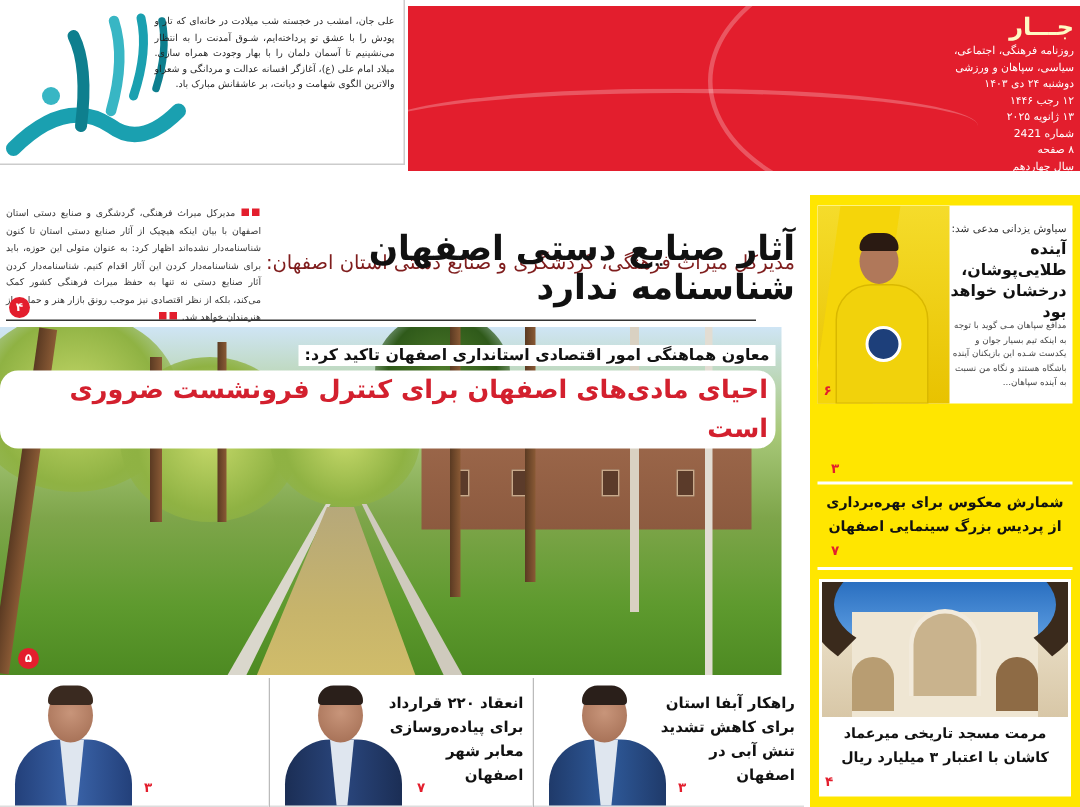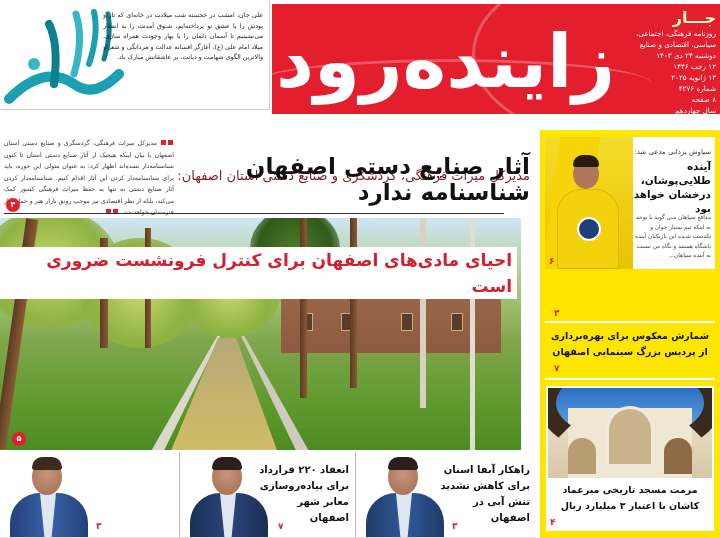--- a/index.html
+++ b/index.html
@@ -32,21 +32,21 @@
     background: linear-gradient(180deg, #cfe5f5 0%, #a9c97a 30%, #7ea54a 55%, #5e9a2e 80%, #4d8a22 100%); }
   .tree { position:absolute; bottom: 0; background: linear-gradient(90deg,#5a3a22,#8a5a35); }
   .canopy { position:absolute; border-radius: 50%; background: radial-gradient(circle, #c6d96a 0%, #8fb243 60%, rgba(120,160,60,0) 100%); }
   .building { position:absolute; right: 20px; top: 40px; width: 220px; height: 95px; background: linear-gradient(180deg,#a46e50,#8c5a3f); }
   .building .win { position:absolute; width: 12px; height: 18px; background:#5b3b2a; border:1px solid #c9a98a; }
   .canal { position:absolute; left: 170px; top: 120px; width: 120px; height: 115px; background: linear-gradient(180deg,#b6a87a,#c7b46b 60%,#d1bd6a); clip-path: polygon(40% 0, 55% 0, 90% 100%, 0 100%); }
   .canal-edge { position:absolute; left: 150px; top: 118px; width: 160px; height: 117px; background:#dad7cc; clip-path: polygon(42% 0, 44% 0, 8% 100%, 0 100%); }
   .canal-edge2 { position:absolute; left: 150px; top: 118px; width: 160px; height: 117px; background:#cfcabd; clip-path: polygon(57% 0, 59% 0, 100% 100%, 92% 100%); }
 
   .photo-kicker { position:absolute; right: 4px; top: 12px; background:#fff; padding: 1px 4px; font-size: 10.5px; font-weight: bold; color:#111; }
-  .photo-head { position:absolute; right: 4px; top: 29px; background:#fff; padding: 0 5px; font-size: 17px; font-weight: bold; color: #d3202e; line-height: 26px; }
+  .photo-head { position:absolute; right: 4px; top: 29px; background:#fff; padding: 0 5px; font-size: 17px; font-weight: bold; color: #d3202e; line-height: 26px; border-radius: 12px; }
 
   
   .rcol { left: 540px; top: 130px; width: 180px; height: 408px; background: #ffe600; padding-left: 32px; }
   .sport { position:absolute; left: 5px; top: 7px; width: 170px; height: 132px; background:#fff; overflow:hidden; }
   .sport-photo { position:absolute; left: 0; top: 0; width: 88px; height: 132px; background: linear-gradient(180deg,#f5dc2b,#e8c200); }
   .sport-kicker { position:absolute; right: 4px; top: 11px; font-size: 7px; color:#333; }
   .sport-head { position:absolute; right: 4px; top: 22px; width: 84px; font-size: 10.5px; font-weight:bold; color:#111; line-height: 14px; text-align:right; }
   .sport-text { position:absolute; right: 4px; top: 76px; width: 80px; font-size: 5.8px; line-height: 9.5px; color:#444; text-align:right; }
   .ritem { position:absolute; left: 5px; width: 170px; text-align:center; font-size: 9.5px; font-weight:bold; color:#111; line-height: 16px; }
   .rdiv { position:absolute; left: 5px; width: 170px; height: 2px; background: #fff; }
@@ -78,29 +78,28 @@
     <path d="M85 60 Q95 30 90 8" stroke="#1aa0b0" stroke-width="6" fill="none" stroke-linecap="round"></path>
     <path d="M100 55 Q108 30 104 10" stroke="#0e7f8e" stroke-width="5" fill="none" stroke-linecap="round"></path>
     <circle cx="30" cy="60" r="6" fill="#38b6c4"></circle>
   </svg>
   <div class="greet-text">علی جان، امشب در خجسته شب میلادت در خانه‌ای که تار و پودش را با عشق تو پرداخته‌ایم، شـوق آمدنت را به انتظار می‌نشینیم تا آسمان دلمان را با بهار وجودت همراه سازی. میلاد امام علی (ع)، آغازگر افسانه عدالت و مردانگی و شعراو والاترین الگوی شهامت و دیانت، بر عاشقانش مبارک باد.</div>
 </div>
 
 <div class="abs mast-red">
   <div class="mast-swirl"></div>
   <div class="mast-swirl2"></div>
-  <div class="logo">زاینده‌رود</div>
   <div class="mast-info">
     <div class="ribbon">جـــار</div>
     <div>روزنامه فرهنگی، اجتماعی،</div>
-    <div>سیاسی، اقتصادی و صنایع</div>
+    <div>سیاسی، سپاهان و ورزشی</div>
     <div>دوشنبه ۲۴ دی ۱۴۰۳</div>
     <div>۱۲ رجب ۱۴۴۶</div>
     <div>۱۳ ژانویه ۲۰۲۵</div>
-    <div>شماره ۴۲۷۶</div>
+    <div>شماره 2421</div>
     <div>۸ صفحه</div>
     <div>سال چهاردهم</div>
 
   </div>
 </div>
 
 <div class="abs kicker1">مدیرکل میراث فرهنگی، گردشگری و صنایع دستی استان اصفهان:</div>
 <div class="abs head1">آثار صنایع دستی اصفهان شناسنامه ندارد</div>
 <div class="abs lead-text">
   <span class="sq"></span><span class="sq"></span>
@@ -131,20 +130,21 @@
   <div class="tree" style="left:100px;top:20px;width:8px;height:110px"></div>
   <div class="tree" style="left:145px;top:10px;width:6px;height:120px"></div>
   <div class="tree" style="left:300px;top:0;width:7px;height:180px"></div>
   <div class="tree" style="left:350px;top:0;width:7px;height:170px"></div>
   <div class="tree" style="left:420px;top:0;width:6px;height:190px;background:#d9d1c2"></div>
   <div class="tree" style="left:470px;top:0;width:5px;height:232px;background:#e2ddd3"></div>
   <div class="canal-edge"></div>
   <div class="canal-edge2"></div>
   <div class="canal"></div>
 
+  <div class="photo-kicker">معاون هماهنگی امور اقتصادی استانداری اصفهان تاکید کرد:</div>
   <div class="photo-head">احیای مادی‌های اصفهان برای کنترل فرونشست ضروری است</div>
   <div class="pgnum" style="position:absolute;left:12px;bottom:4px;">۵</div>
 </div>
 
 <div class="abs rcol">
   <div class="sport">
     <div class="sport-photo">
       <div style="position:absolute;left:6px;top:0;width:40px;height:132px;background:#f5d50a;transform:skewX(-8deg)"></div>
       <div style="position:absolute;left:28px;top:22px;width:26px;height:30px;border-radius:50%;background:#b0785a"></div>
       <div style="position:absolute;left:28px;top:18px;width:26px;height:12px;border-radius:13px 13px 3px 3px;background:#2a1a12"></div>

